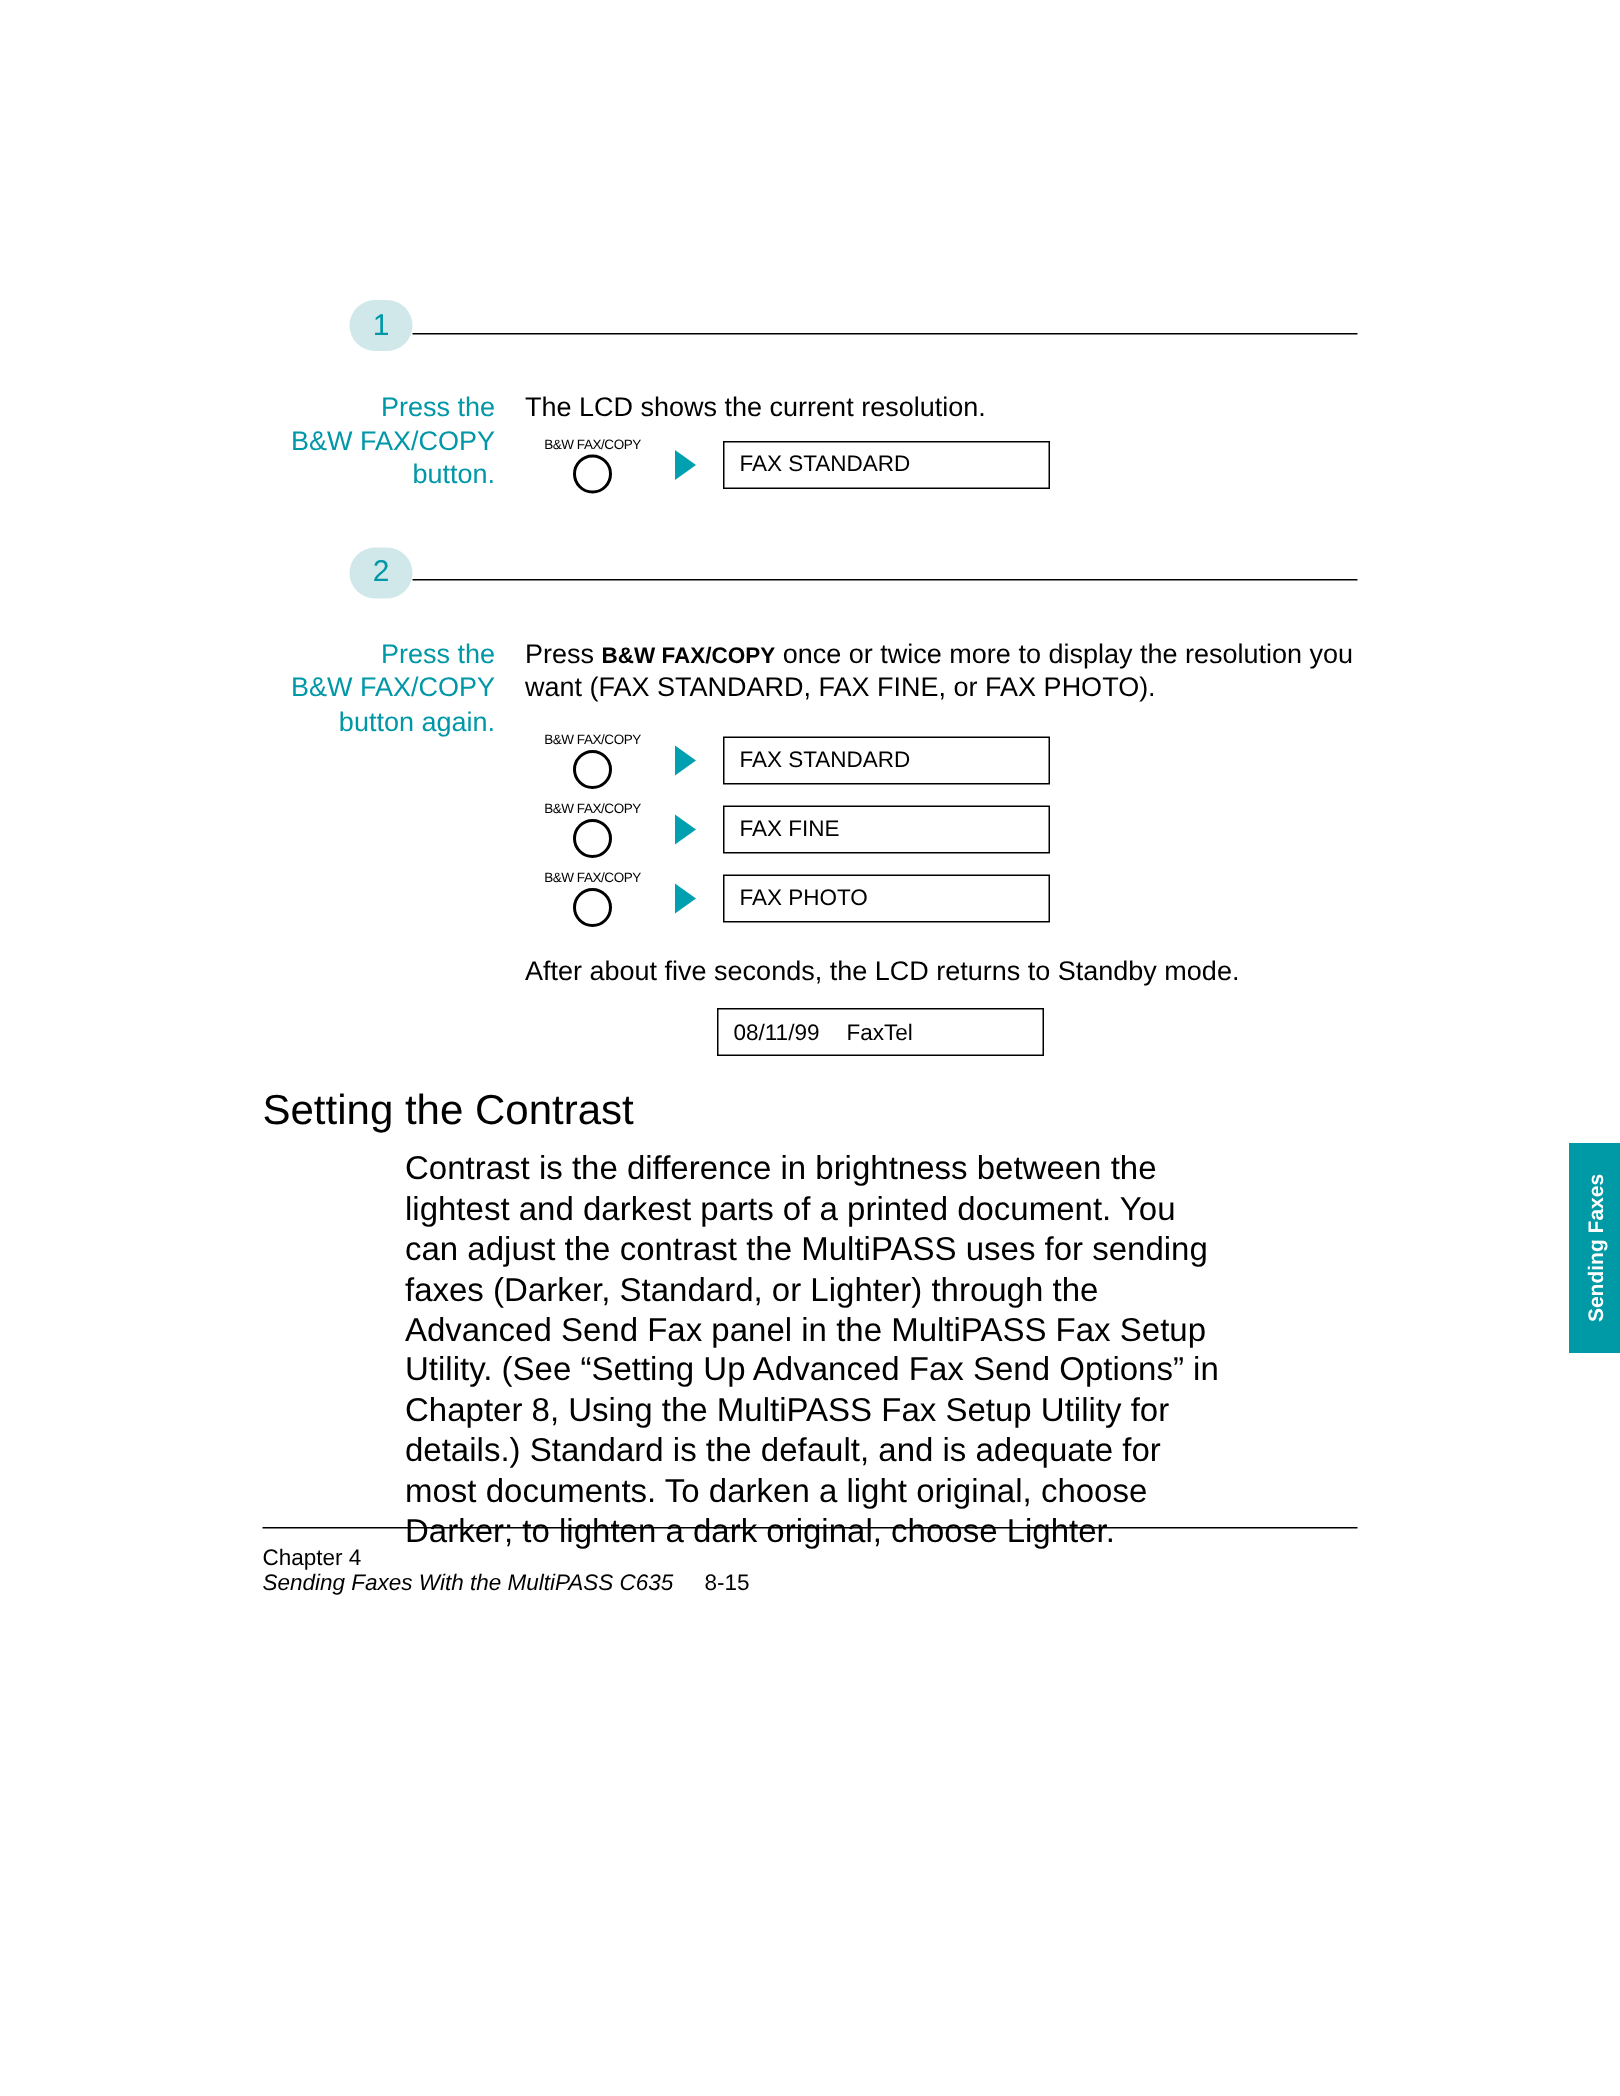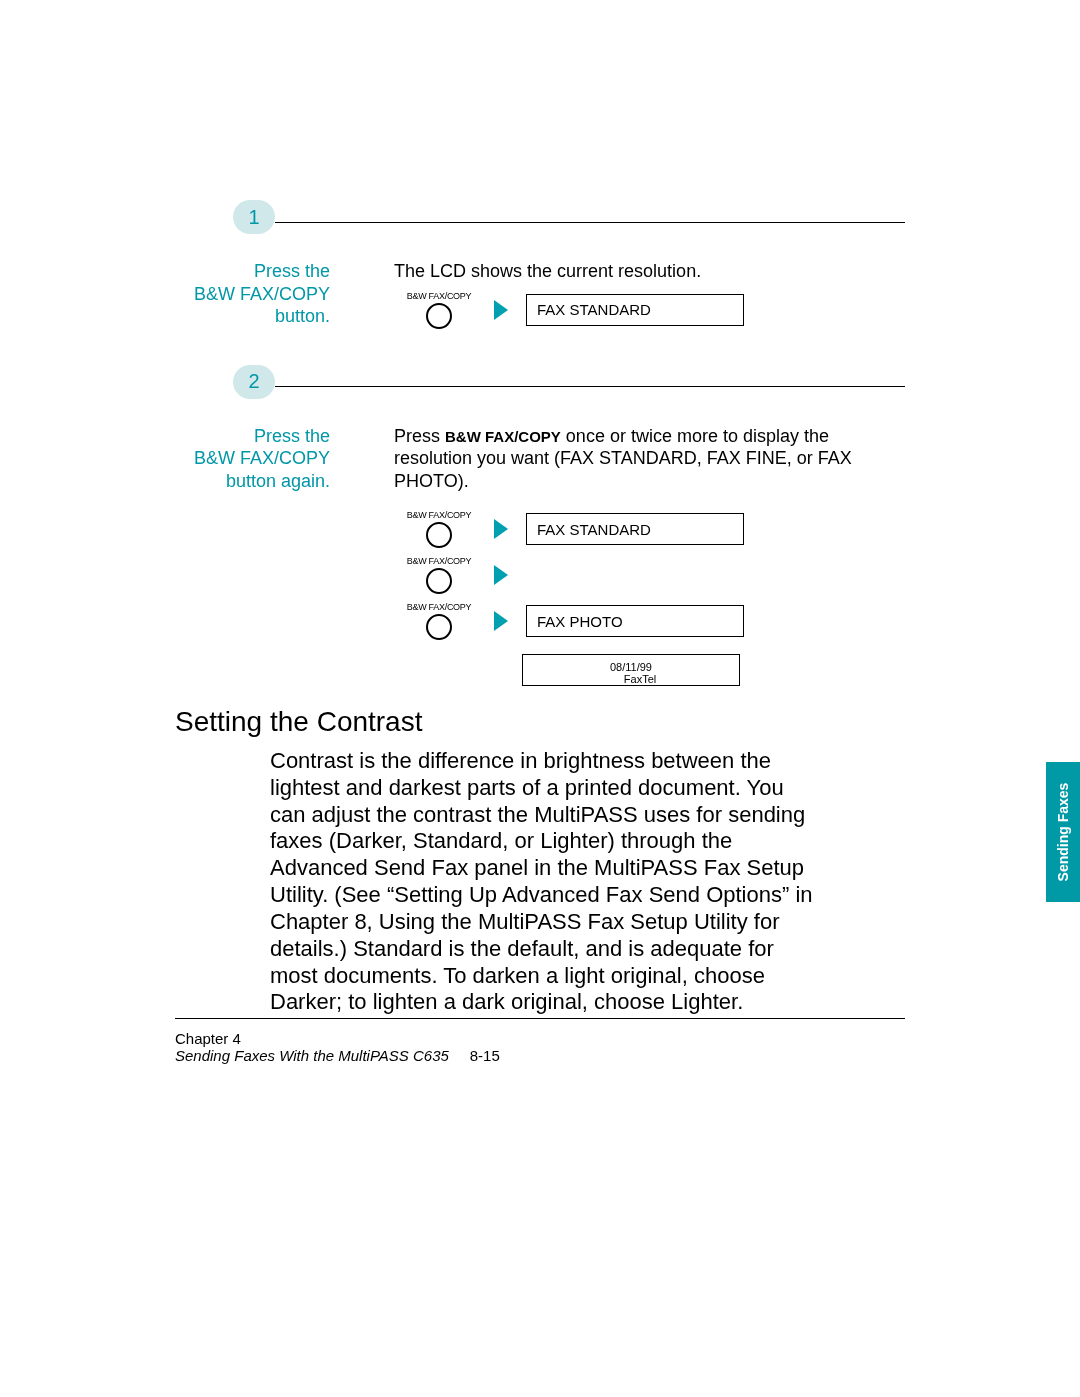--- a/index.html
+++ b/index.html
@@ -58,21 +58,20 @@
     font-size: 18px;
     line-height: 1.25;
     text-align: right;
   }
   .step-instr .bname {
     color: #0097a7;
   }
   .step-right {
     flex: 1;
     padding-top: 0;
-    margin-left: 44px;
   }
   .body-text {
     font-size: 18px;
     line-height: 1.25;
     color: #000;
   }
   .body-text .bold {
     font-weight: bold;
     font-size: 15px;
   }
@@ -169,28 +168,27 @@
     justify-content: space-between;
     font-size: 15px;
     color: #000;
     flex-direction: column;
   }
   .step2-block { margin-top: 30px; }
   .standby-row { margin-top: 18px; }
   .lcd-standby {
     border: 1.5px solid #000;
     padding: 6px 10px;
-    font-size: 11px;
+    font-size: 15px;
     width: 218px;
     height: 32px;
     display: flex;
     align-items: center;
     margin-left: 128px;
     margin-top: 14px;
-    flex-direction: column;
   }
   .lcd-standby span + span { margin-left: 18px; }
 </style>
 </head>
 <body>
 
 <div class="page">
 
   <div class="step-hr-wrap">
     <div style="width:100px; display:flex; justify-content:center;">
@@ -248,30 +246,32 @@
         </div>
         <div class="arrow"></div>
         <div class="lcd-box lcd-box-wide">FAX STANDARD</div>
       </div>
       <div class="lcd-row">
         <div class="btn-col">
           <div class="btn-label">B&amp;W FAX/COPY</div>
           <div class="round-btn"></div>
         </div>
         <div class="arrow"></div>
+        <div class="lcd-box lcd-box-wide">FAX FINE</div>
       </div>
       <div class="lcd-row">
         <div class="btn-col">
           <div class="btn-label">B&amp;W FAX/COPY</div>
           <div class="round-btn"></div>
         </div>
         <div class="arrow"></div>
         <div class="lcd-box lcd-box-wide">FAX PHOTO</div>
       </div>
 
+      <div class="body-text standby-row">After about five seconds, the LCD returns to Standby mode.</div>
 
       <div class="lcd-standby">
         <span>08/11/99</span>
         <span>FaxTel</span>
       </div>
     </div>
   </div>
   </div>
 
   <div class="section-heading">Setting the Contrast</div>

